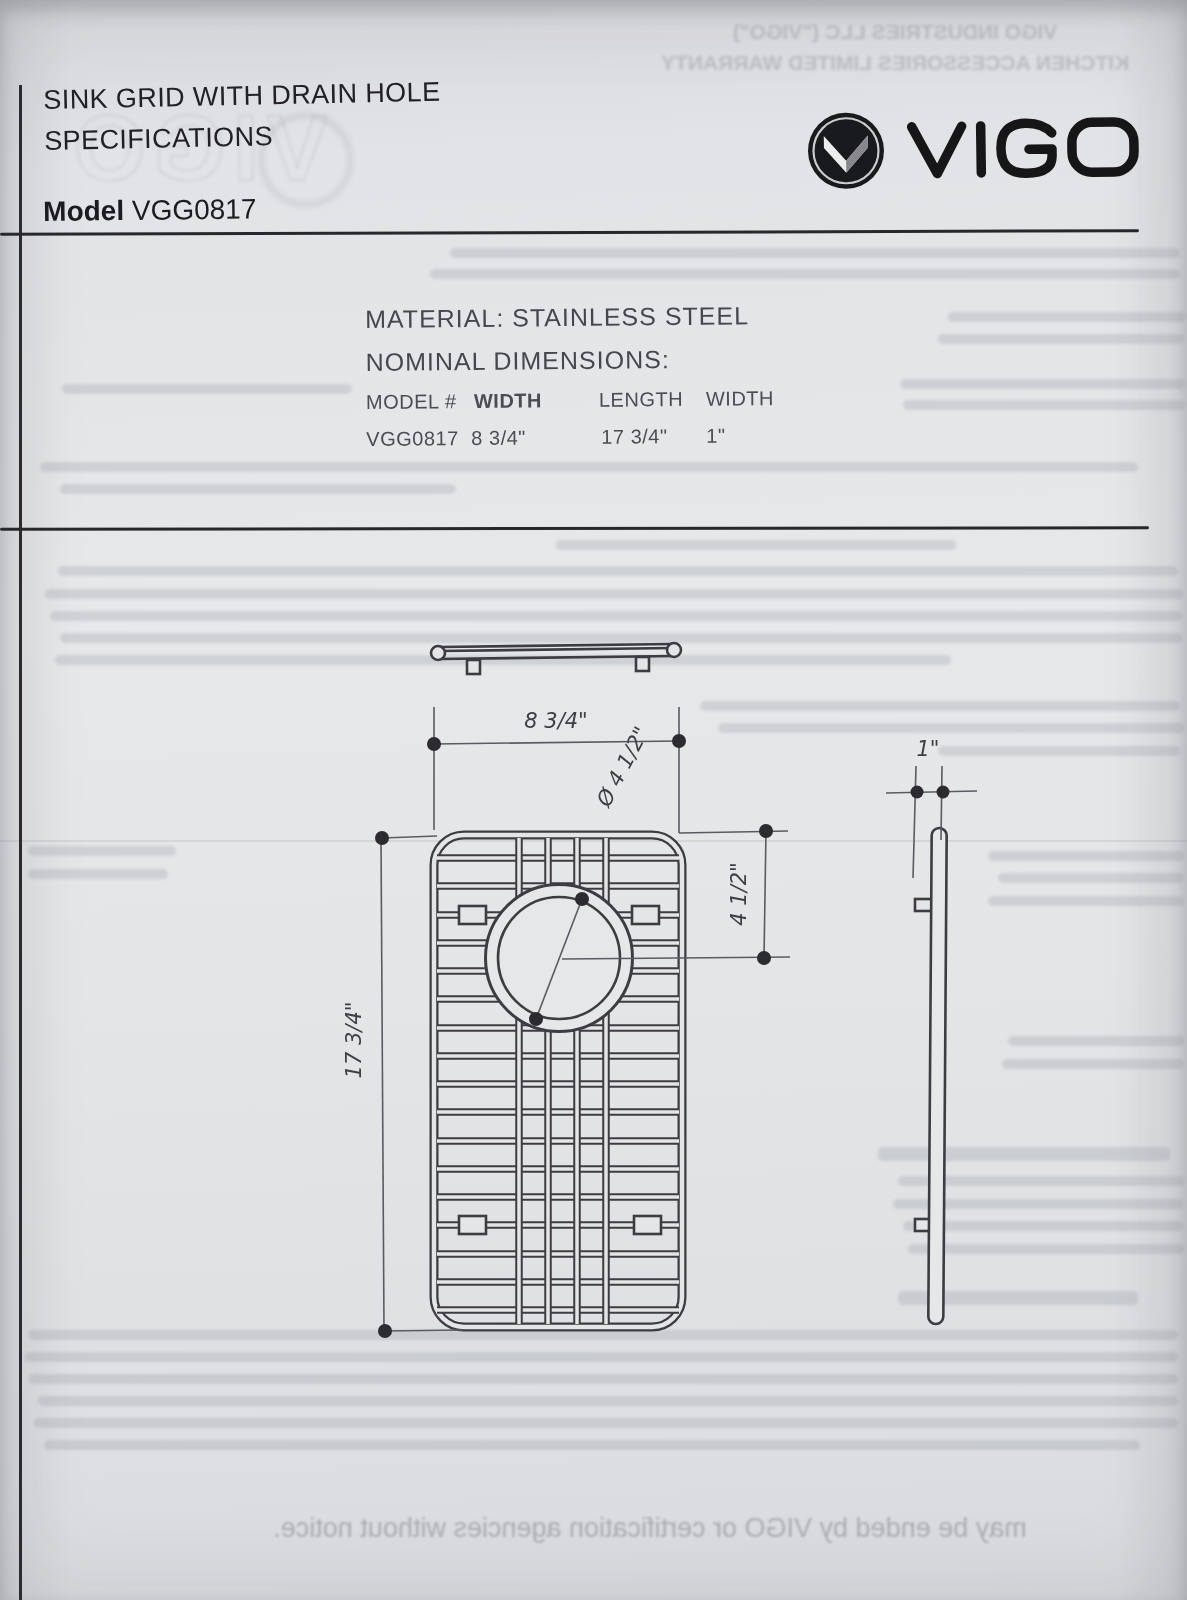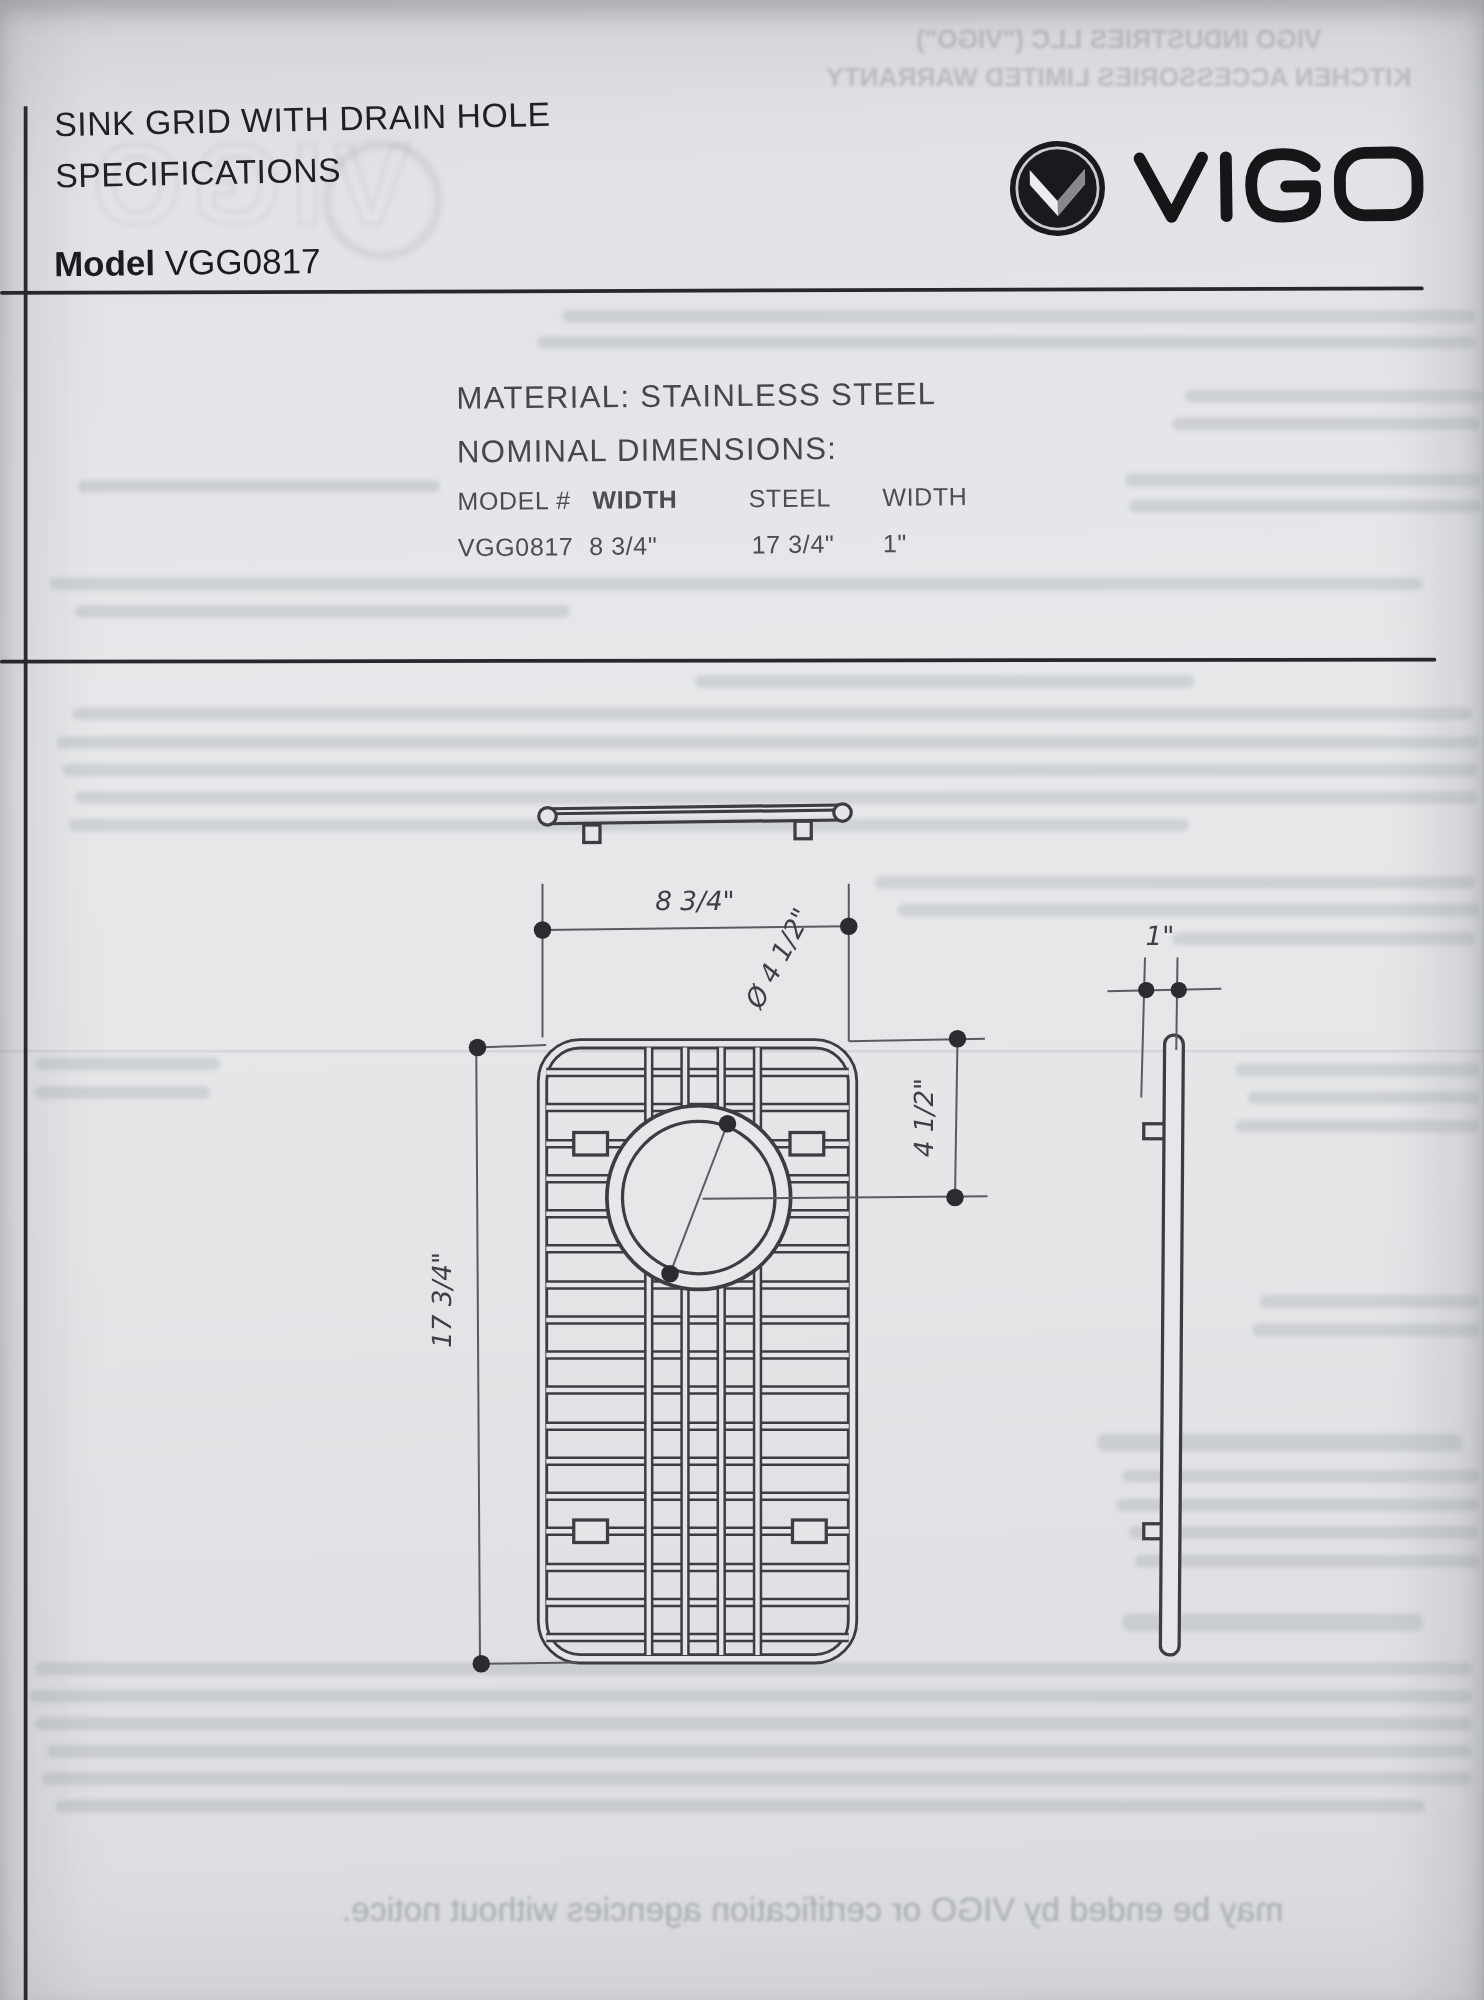--- a/index.html
+++ b/index.html
@@ -128,21 +128,21 @@
         <rect x="272" y="21" width="62" height="50" rx="20"></rect>
       </g>
     </svg>
   </div>
 
   <div class="abs specs">
     <div class="material">MATERIAL: STAINLESS STEEL</div>
     <div class="nominal">NOMINAL DIMENSIONS:</div>
     <span class="hdr row-h c0">MODEL #</span>
     <span class="hdr row-h c1h">WIDTH</span>
-    <span class="hdr row-h c2h">STEEL</span>
+    <span class="hdr row-h c2h">LENGTH</span>
     <span class="hdr row-h c3h">WIDTH</span>
     <span class="val row-v c0">VGG0817</span>
     <span class="val row-v c1v">8 3/4"</span>
     <span class="val row-v c2v">17 3/4"</span>
     <span class="val row-v c3v">1"</span>
   </div>
 
   <svg class="abs" style="left:0;top:0" width="1187" height="1600" viewBox="0 0 1187 1600">
     <g stroke="#3c3c42" fill="none" stroke-width="2.6">
 

